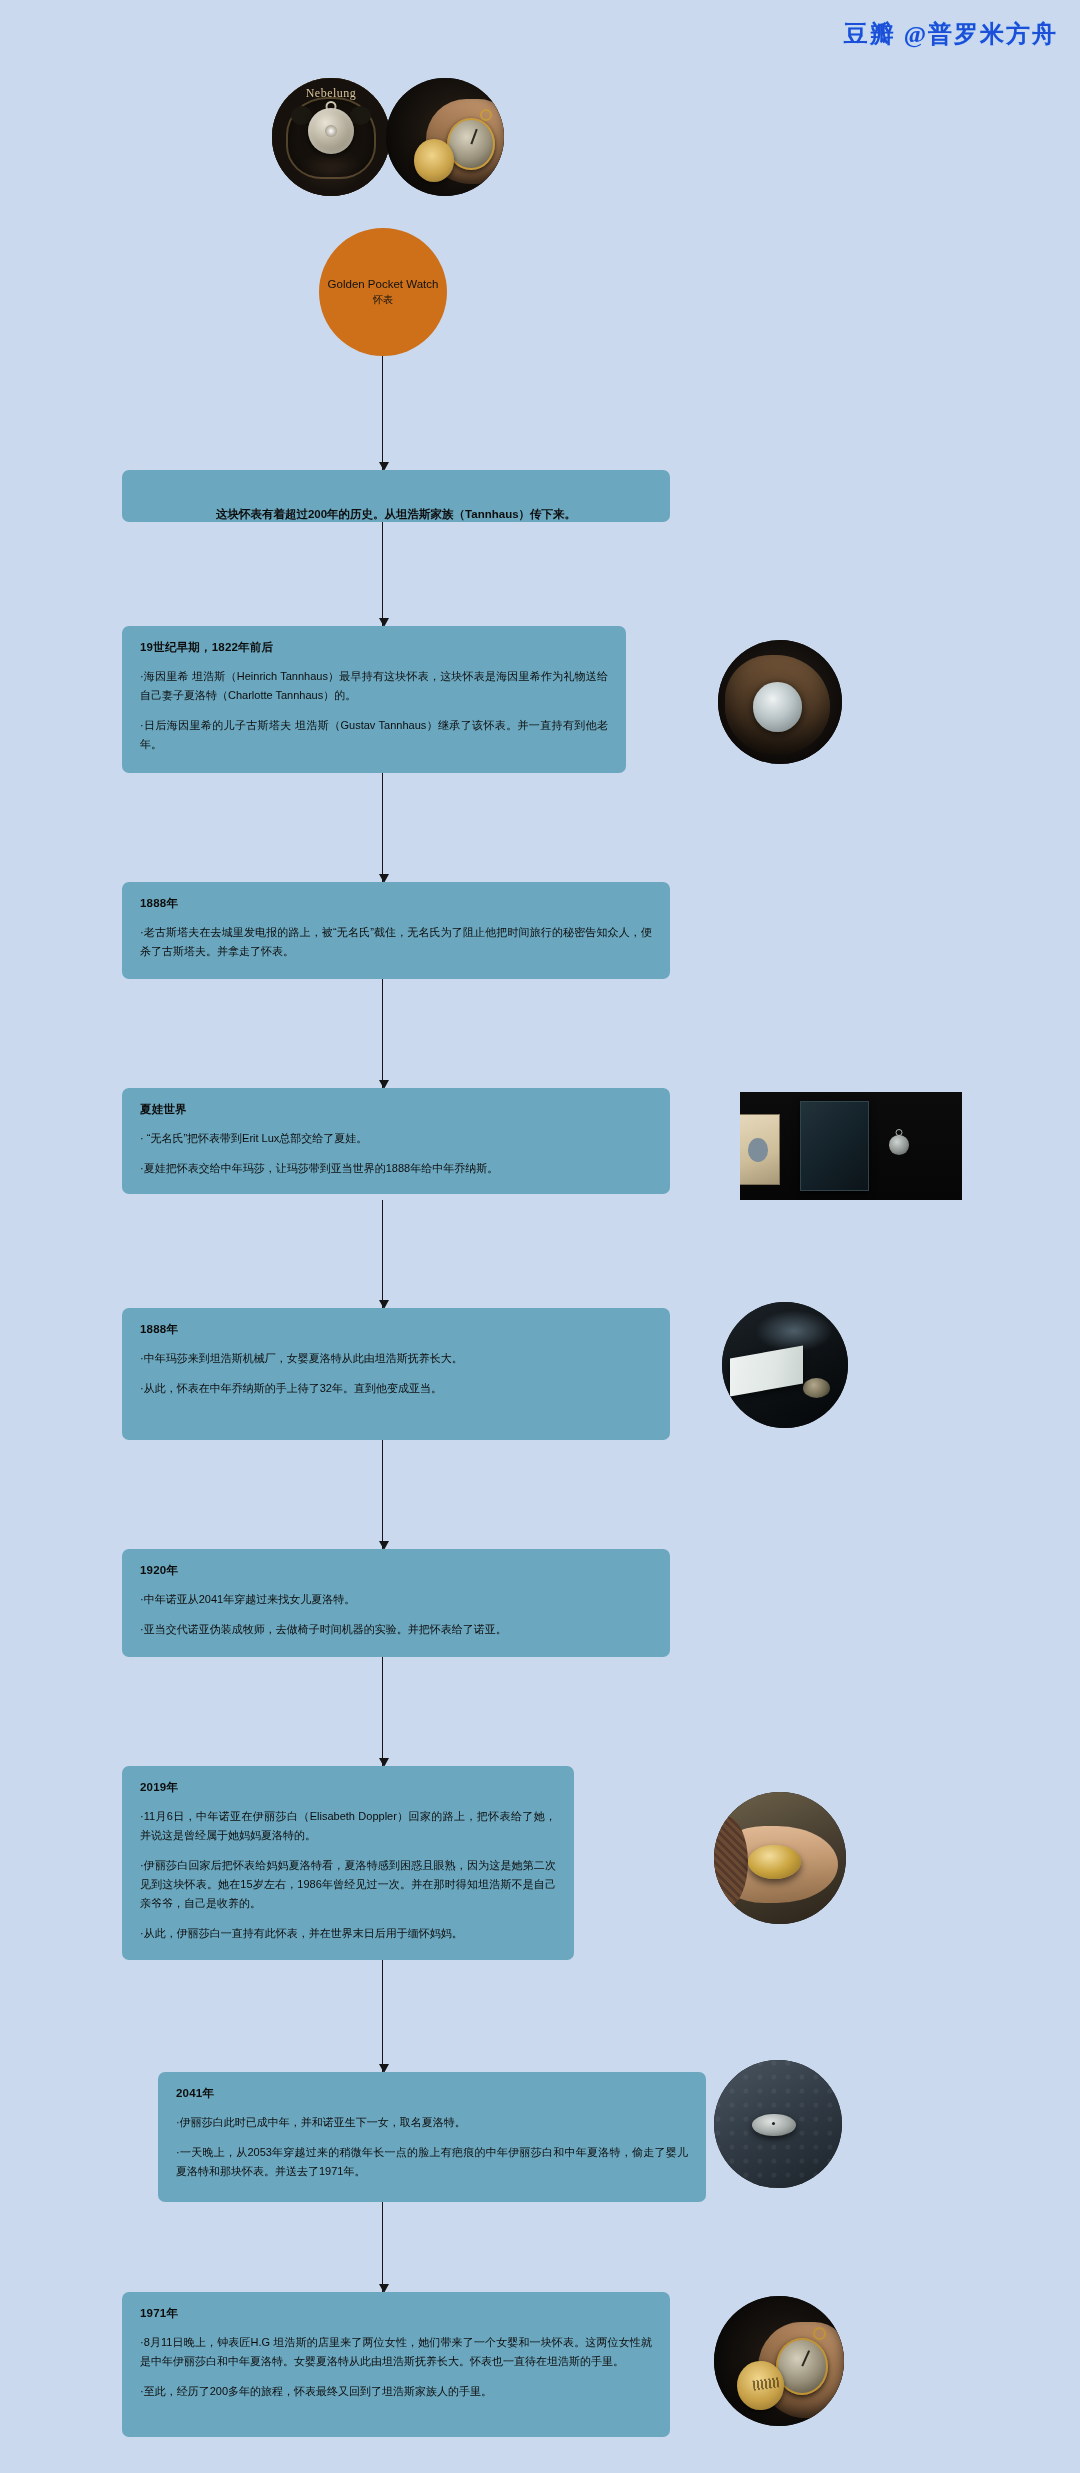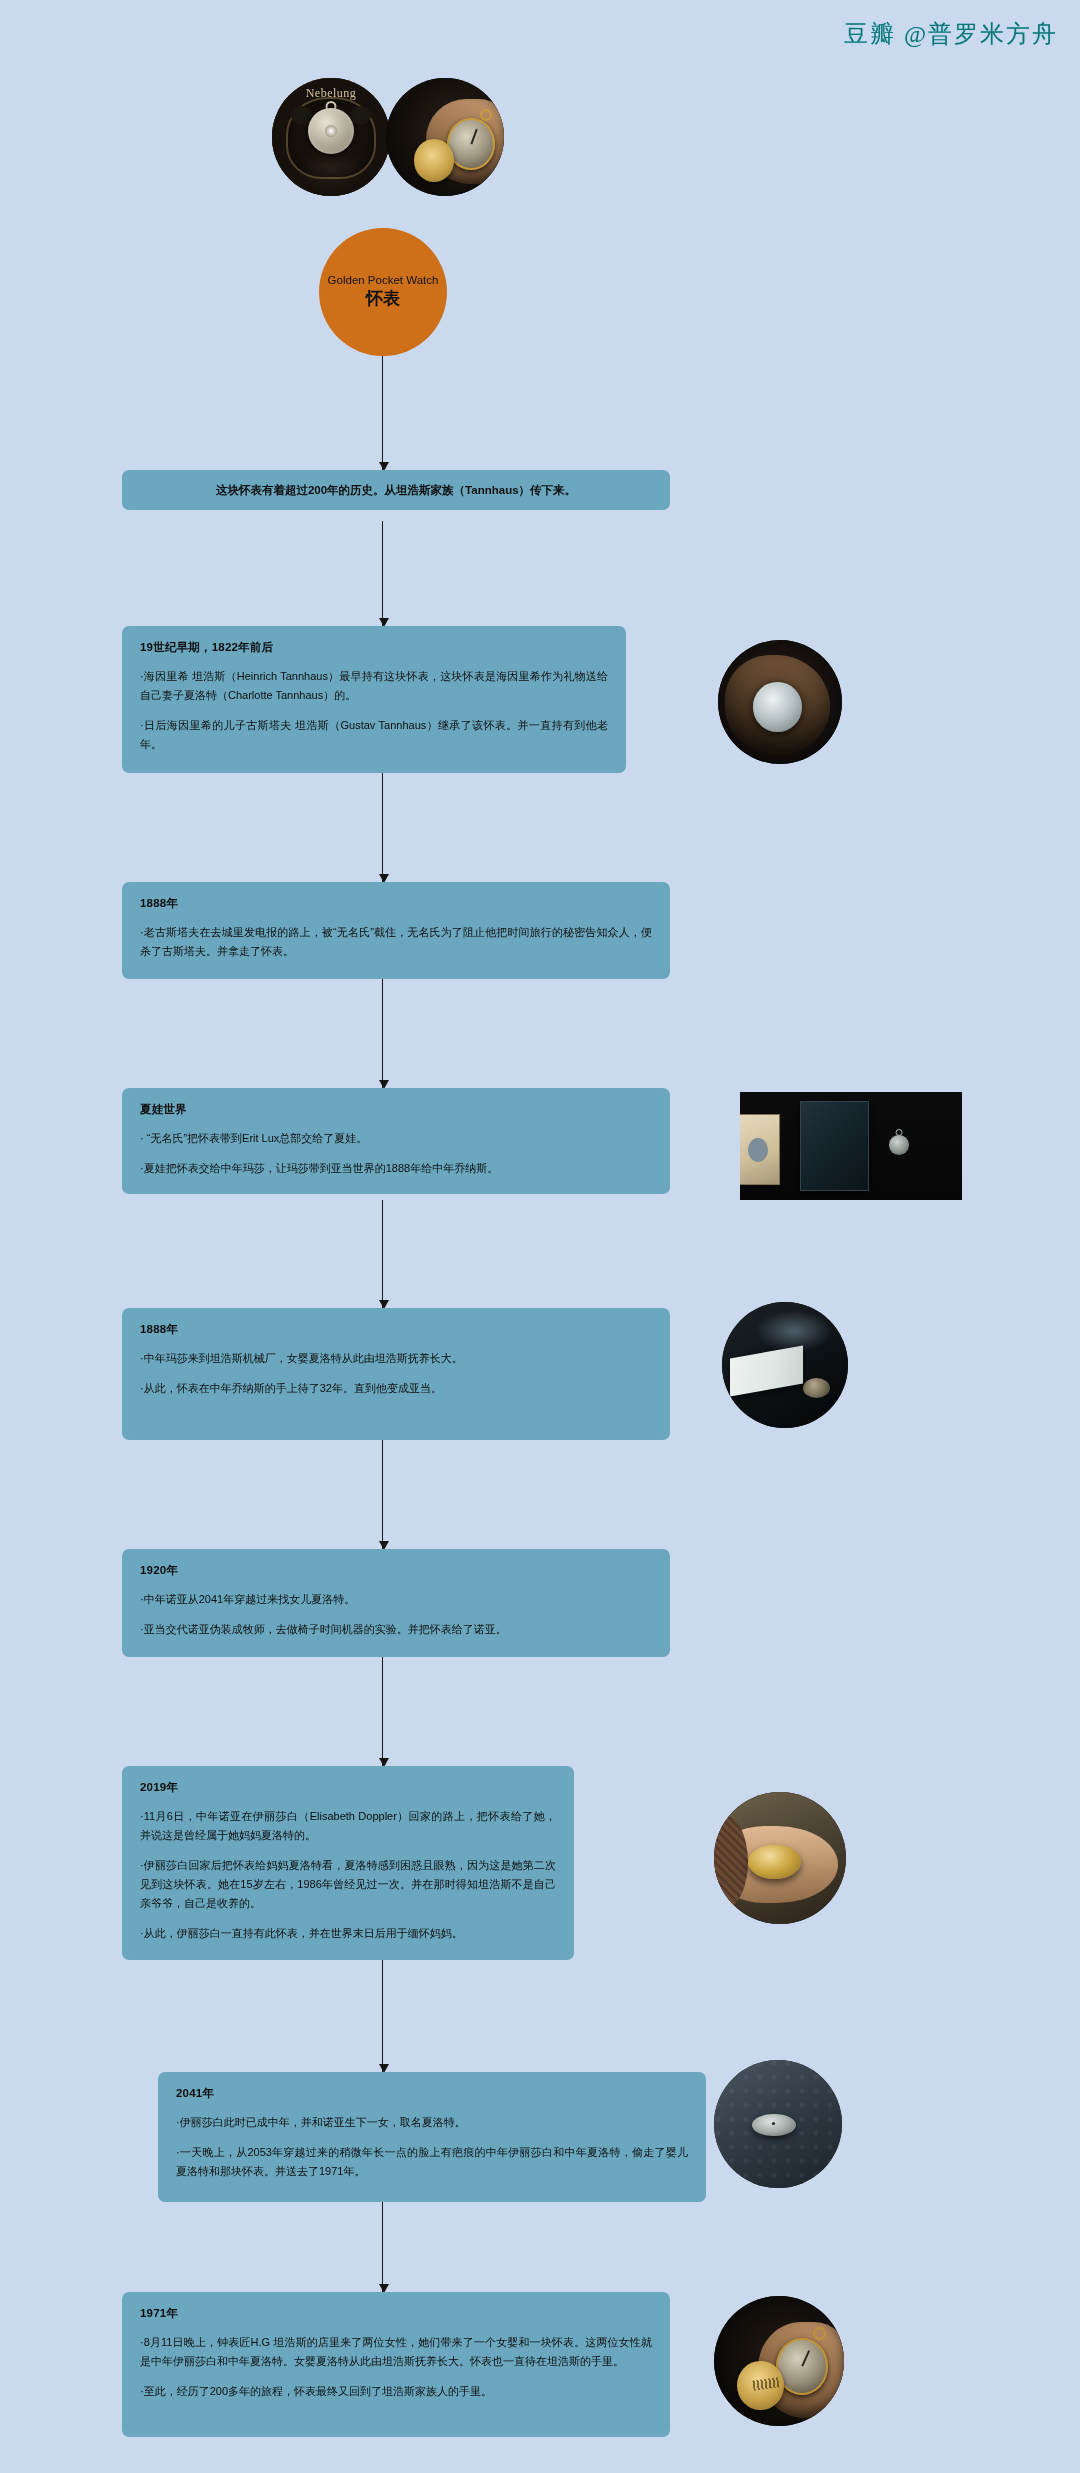--- a/index.html
+++ b/index.html
@@ -16,22 +16,22 @@
     height: 2473px;
     background: #cbd9ef;
   }
 
   
   #watermark {
     position: absolute;
     top: 18px; right: 22px;
     font-family: "Liberation Serif", "DejaVu Serif", serif;
     font-size: 24px;
-    font-weight: normal;
-    color: #0f766e;
+    font-weight: bold;
+    color: #1d4ed8;
     letter-spacing: 2px;
     text-shadow: 0 0 1px #7fd0ff;
     white-space: nowrap;
   }
 
   
   .photo-circle {
     position: absolute;
     border-radius: 50%;
     overflow: hidden;
@@ -256,21 +256,21 @@
     left: 319px; top: 228px;
     width: 128px; height: 128px;
     border-radius: 50%;
     background: #cd7019;
     display: flex; flex-direction: column;
     align-items: center; justify-content: center;
     text-align: center;
     line-height: 1.35;
   }
   #root-node .en { font-size: 11.5px; color: #111; font-weight: 400; }
-  #root-node .cn { font-size: 17px; color: #111; font-weight: 700; }
+  #root-node .cn { font-size: 10px; color: #111; font-weight: 400; }
 
   
   .edge { position: absolute; width: 0; border-left: 1.6px solid #151515; left: 382px; }
   .edge::after {
     content: ''; position: absolute;
     left: -4.2px; bottom: -1px;
     border-left: 5px solid transparent;
     border-right: 5px solid transparent;
     border-top: 9px solid #151515;
   }
@@ -339,21 +339,21 @@
   <div class="edge" style="top:356px; height:114px;"></div>
   <div class="edge" style="top:521px; height:105px;"></div>
   <div class="edge" style="top:772px; height:110px;"></div>
   <div class="edge" style="top:978px; height:110px;"></div>
   <div class="edge" style="top:1200px; height:108px;"></div>
   <div class="edge" style="top:1439px; height:110px;"></div>
   <div class="edge" style="top:1656px; height:110px;"></div>
   <div class="edge" style="top:1959px; height:113px;"></div>
   <div class="edge" style="top:2180px; height:112px;"></div>
 
-  <div class="tl-box center-only" style="left:122px; top:470px; width:548px; height:40px;">
+  <div class="tl-box center-only" style="left:122px; top:470px; width:548px; height:52px;align-items:flex-end;">
     <div class="single">这块怀表有着超过200年的历史。从坦浩斯家族（Tannhaus）传下来。</div>
   </div>
 
   <div class="tl-box" style="left:122px; top:626px; width:504px; height:147px;">
     <div class="yr">19世纪早期，1822年前后</div>
     <div class="bullet">·海因里希 坦浩斯（Heinrich Tannhaus）最早持有这块怀表，这块怀表是海因里希作为礼物送给自己妻子夏洛特（Charlotte Tannhaus）的。</div>
     <div class="bullet">·日后海因里希的儿子古斯塔夫 坦浩斯（Gustav Tannhaus）继承了该怀表。并一直持有到他老年。</div>
   </div>
 
   <div class="photo-circle ph3 ph-dark-hand">

